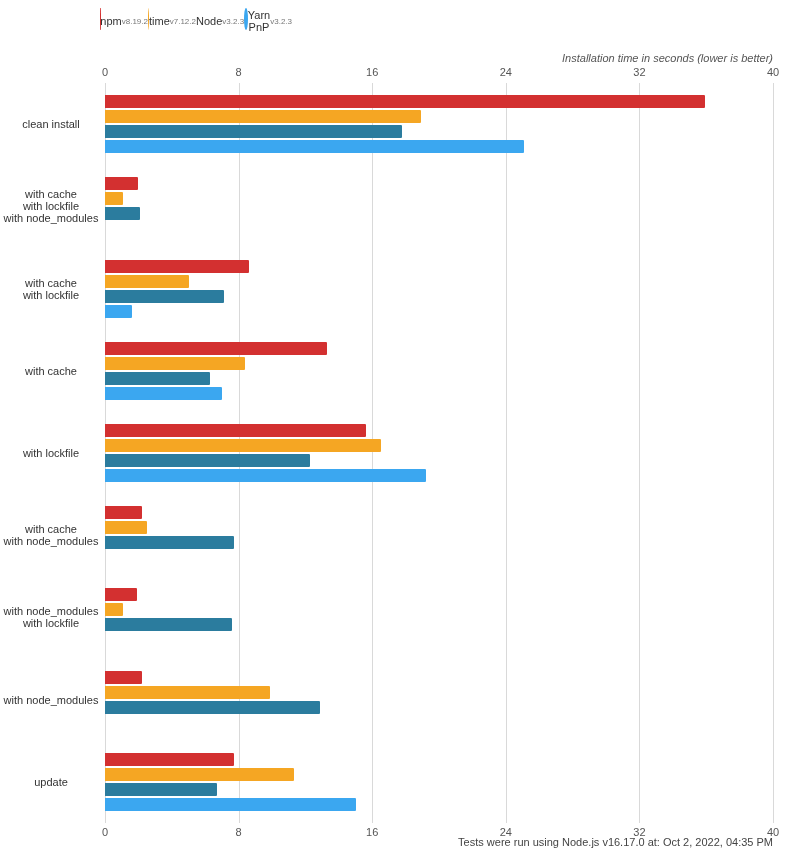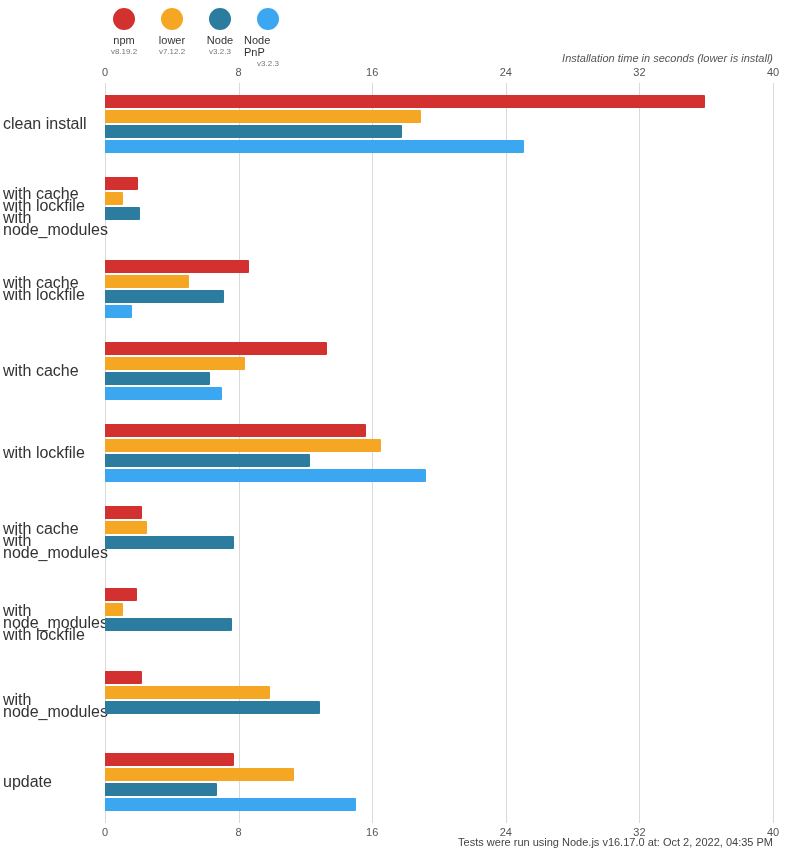--- a/index.html
+++ b/index.html
@@ -19,23 +19,23 @@
   
   #legend {
     position: absolute;
     left: 100px;
     top: 8px;
     display: flex;
     gap: 0px;
   }
   .legend-item {
     width: 48px;
-    text-align: left;
+    text-align: center;
     display: flex;
-    flex-direction: column;
+    flex-direction: row;
     align-items: center;
   }
   .legend-dot {
     width: 22px;
     height: 22px;
     border-radius: 50%;
     margin-bottom: 4px;
   }
   .legend-label {
     font-size: 11px;
@@ -110,22 +110,22 @@
     right: 0;
   }
   .bar {
     position: absolute;
     left: 0;
     height: 13px;
     border-radius: 0 1px 1px 0;
   }
   .cat-label {
     position: absolute;
-    text-align: left;
-    font-size: 16px;
+    text-align: center;
+    font-size: 11px;
     color: #333;
     line-height: 12px;
     width: 96px;
     right: 100%;
     padding-right: 6px;
   }
 
   
   #footer-note {
     position: absolute;
@@ -139,36 +139,36 @@
 <body>
 
 <div id="legend">
   <div class="legend-item">
     <span class="legend-dot" style="background: rgb(211, 48, 48);"></span>
     <span class="legend-label">npm</span>
     <span class="legend-version">v8.19.2</span>
   </div>
   <div class="legend-item">
     <span class="legend-dot" style="background: rgb(245, 166, 35);"></span>
-    <span class="legend-label">lower</span>
+    <span class="legend-label">time</span>
     <span class="legend-version">v7.12.2</span>
   </div>
   <div class="legend-item">
     <span class="legend-dot" style="background: rgb(43, 124, 158);"></span>
     <span class="legend-label">Node</span>
     <span class="legend-version">v3.2.3</span>
   </div>
   <div class="legend-item">
     <span class="legend-dot" style="background: rgb(59, 167, 240);"></span>
-    <span class="legend-label">Node PnP</span>
+    <span class="legend-label">Yarn PnP</span>
     <span class="legend-version">v3.2.3</span>
   </div>
 </div>
 
-<div id="top-caption">Installation time in seconds (lower is install)</div>
+<div id="top-caption">Installation time in seconds (lower is better)</div>
 
 <div id="xaxis-top">
     <div class="tick-label" style="left: 0px;">0</div>
     <div class="tick-label" style="left: 133.6px;">8</div>
     <div class="tick-label" style="left: 267.2px;">16</div>
     <div class="tick-label" style="left: 400.8px;">24</div>
     <div class="tick-label" style="left: 534.4px;">32</div>
     <div class="tick-label" style="left: 668px;">40</div>
   </div>
 <div id="plot">

